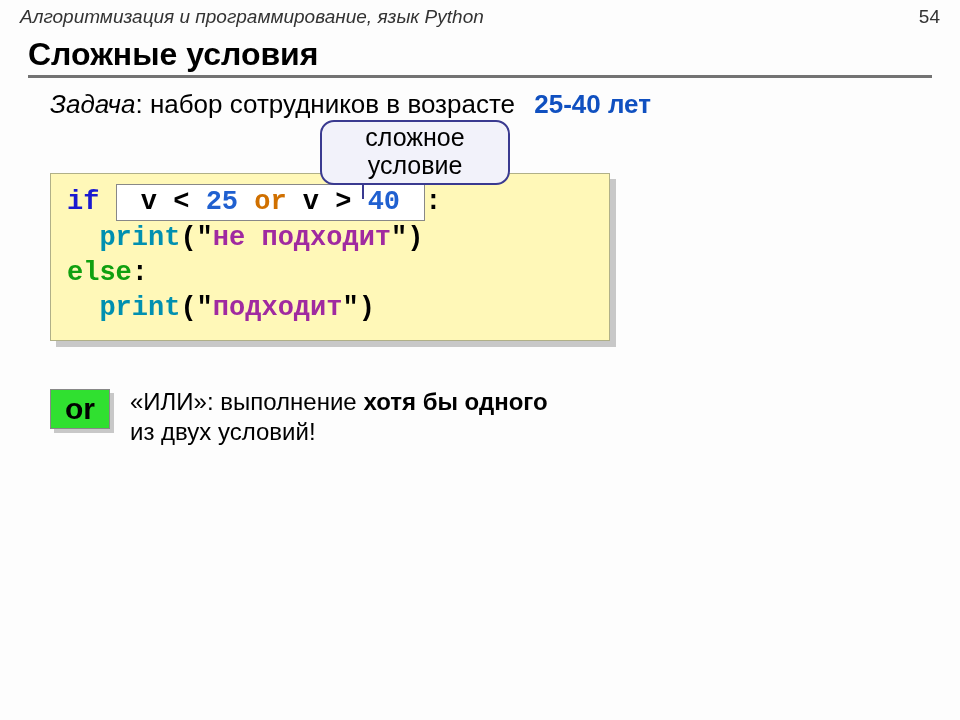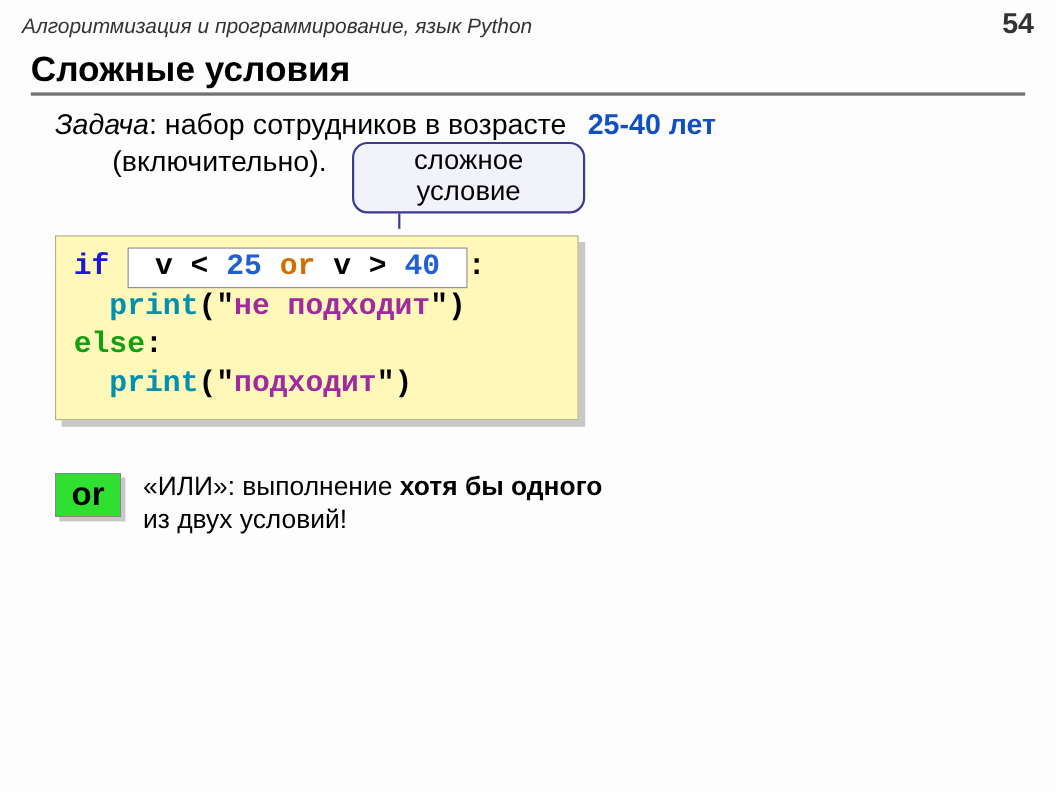--- a/index.html
+++ b/index.html
@@ -14,22 +14,22 @@
     padding: 6px 20px 2px 20px;
     display: flex;
     justify-content: space-between;
     align-items: baseline;
     font-style: italic;
     color: #333;
     font-size: 19px;
   }
   .header .pagenum {
     font-style: normal;
-    font-weight: bold;
-    font-size: 26px;
+    font-weight: normal;
+    font-size: 19px;
     margin-left: 21px;
   }
   .title {
     margin: 6px 28px 0 28px;
     font-size: 32px;
     font-weight: bold;
     border-bottom: 3px solid #737373;
     padding-bottom: 2px;
   }
   .content {
@@ -40,40 +40,40 @@
     font-size: 26px;
     line-height: 1.25;
   }
   .task .zadacha { font-style: italic; }
   .task .range  { color: #1050c0; font-weight: bold; margin-left: 12px; }
   .task .indent { display: block; margin-left: 52px; }
 
   .callout {
     position: absolute;
     left: 320px; top: 42px;
-    width: 212px;
+    width: 190px;
     padding: 2px 18px 4px 18px;
     border: 2px solid #3a3a90;
     border-radius: 14px;
     background: #f2f2fa;
     font-size: 25px;
     text-align: center;
     line-height: 1.1;
   }
   .callout::after{ 
     content:"";
     position:absolute;
     left: 40px; bottom:-16px;
     width: 2px; height: 14px;
     background:#3a3a90;
   }
 
   .codeblock {
     margin: 52px 0 0 0;
-    width: 476px;
+    width: 560px;
     background: #fff8b8;
     border: 1px solid #b0b088;
     box-shadow: 6px 6px 0 #c8c8c8;
     padding: 10px 16px 14px 16px;
     font-family: "Courier New", monospace;
     font-size: 27px;
     font-weight: bold;
     line-height: 1.3;
     white-space: pre;
   }
@@ -121,21 +121,20 @@
   <span>Алгоритмизация и программирование, язык Python</span>
   <span class="pagenum">54</span>
 </div>
 
 <div class="title">Сложные условия</div>
 
 <div class="content">
 
   <div class="task">
     <span class="zadacha">Задача</span><span>: набор сотрудников в возрасте </span><span class="range">25-40 лет</span>
-    <span class="indent">(включительно).</span>
   </div>
 
   <div class="callout">
     <span>сложное</span><br>
     <span>условие</span>
   </div>
 
   <div class="codeblock"><span class="kw-if">if</span> <span class="condbox"><span> v &lt; </span><span class="num">25</span><span class="kw-or"> or </span><span>v &gt; </span><span class="num">40</span><span> </span></span><span>:</span>
 <span>  </span><span class="kw-print">print</span><span>("</span><span class="str">не подходит</span><span>")</span>
 <span class="kw-else">else</span><span>:</span>

